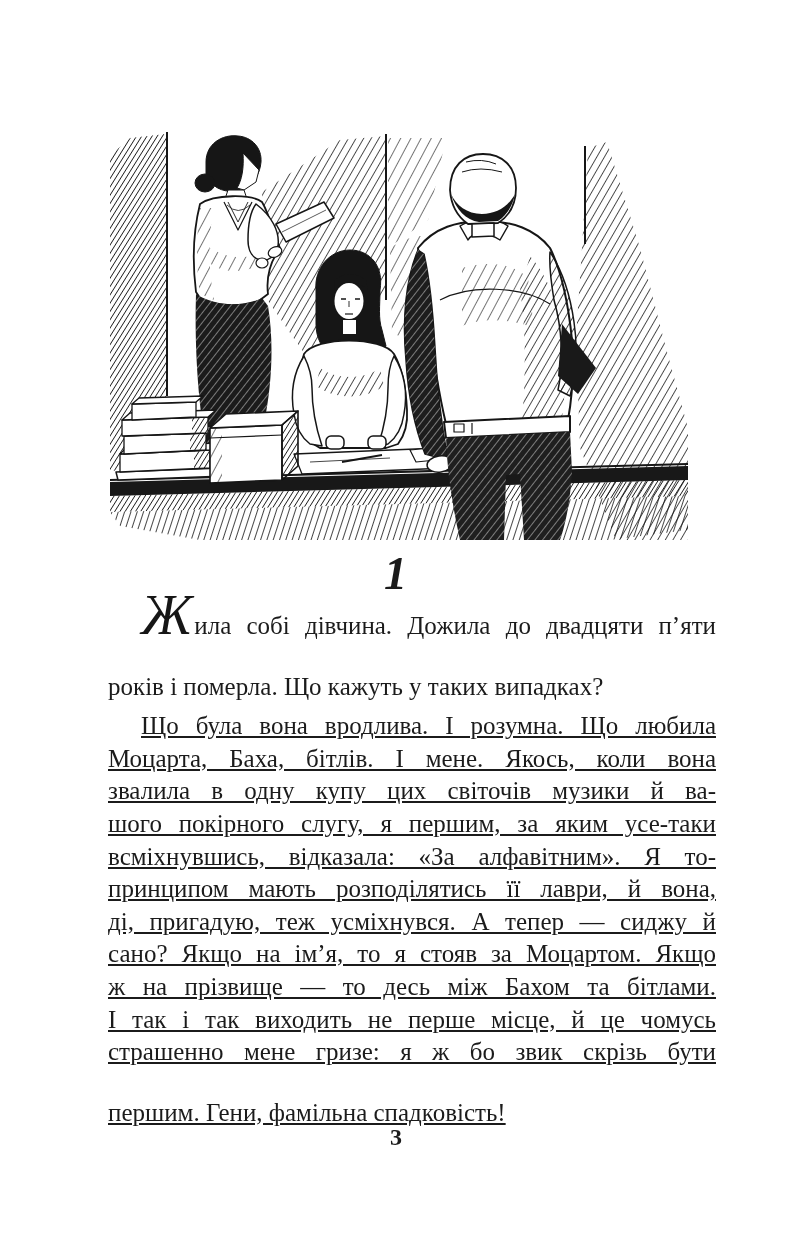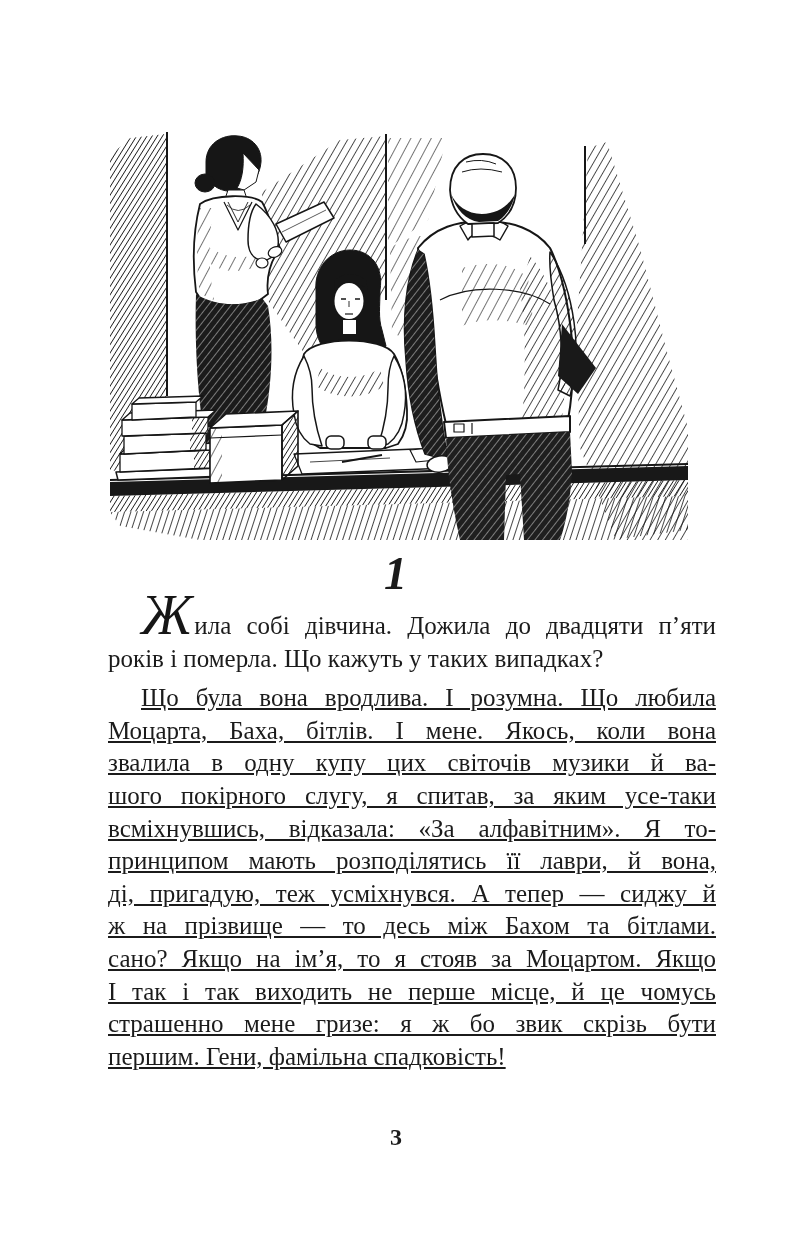--- a/index.html
+++ b/index.html
@@ -12,21 +12,21 @@
   .chapter-num{
     position:absolute;left:92px;top:548px;width:608px;height:52px;
     text-align:center;font-style:italic;font-weight:bold;font-size:46px;line-height:52px;
     color:#1b1b1b;letter-spacing:1px;
   }
   .text-block{
     position:absolute;left:108px;top:610px;width:608px;
     font-size:25px;line-height:32.6px;color:#1b1b1b;letter-spacing:0px;
   }
   .para .line{text-align:justify;text-align-last:justify;}
-  .para .line.lastline{text-align-last:left;}
+  .para .line.lastline{text-align-last:left;margin-top:28px;}
   .para .line.firstline{text-indent:33px;}
   .para + .para{margin-top:7px;text-decoration:underline;}
   .dropcap{
     font-size:56px;line-height:0;font-style:italic;font-weight:500;
     padding-right:3px;letter-spacing:-1px;color:#161616;
   }
   .page-num{
     position:absolute;left:92px;top:1124px;width:608px;
     text-align:center;font-weight:bold;font-size:24px;color:#1b1b1b;
   }
@@ -167,26 +167,26 @@
 
   <div class="text-block">
       <div class="para">
         <div class="line firstline"><span class="dropcap">Ж</span>ила собі дівчина. Дожила до двадцяти п’яти</div>
         <div class="line lastline">років і померла. Що кажуть у таких випадках?</div>
       </div>
       <div class="para">
         <div class="line firstline">Що була вона вродлива. І розумна. Що любила</div>
         <div class="line">Моцарта, Баха, бітлів. І мене. Якось, коли вона</div>
         <div class="line">звалила в одну купу цих світочів музики й ва-</div>
-        <div class="line">шого покірного слугу, я спитав, за яким усе-таки</div>
+        <div class="line">шого покірного слугу, я першим, за яким усе-таки</div>
         <div class="line">всміхнувшись, відказала: «За алфавітним». Я то-</div>
         <div class="line">принципом мають розподілятись її лаври, й вона,</div>
         <div class="line">ді, пригадую, теж усміхнувся. А тепер — сиджу й</div>
+        <div class="line">сано? Якщо на ім’я, то я стояв за Моцартом. Якщо</div>
         <div class="line">ж на прізвище — то десь між Бахом та бітлами.</div>
-        <div class="line">сано? Якщо на ім’я, то я стояв за Моцартом. Якщо</div>
         <div class="line">І так і так виходить не перше місце, й це чомусь</div>
         <div class="line">страшенно мене гризе: я ж бо звик скрізь бути</div>
         <div class="line lastline">першим. Гени, фамільна спадковість!</div>
       </div>
     </div>
 
   <div class="page-num">3</div>
 </div>
 
 </body></html>

